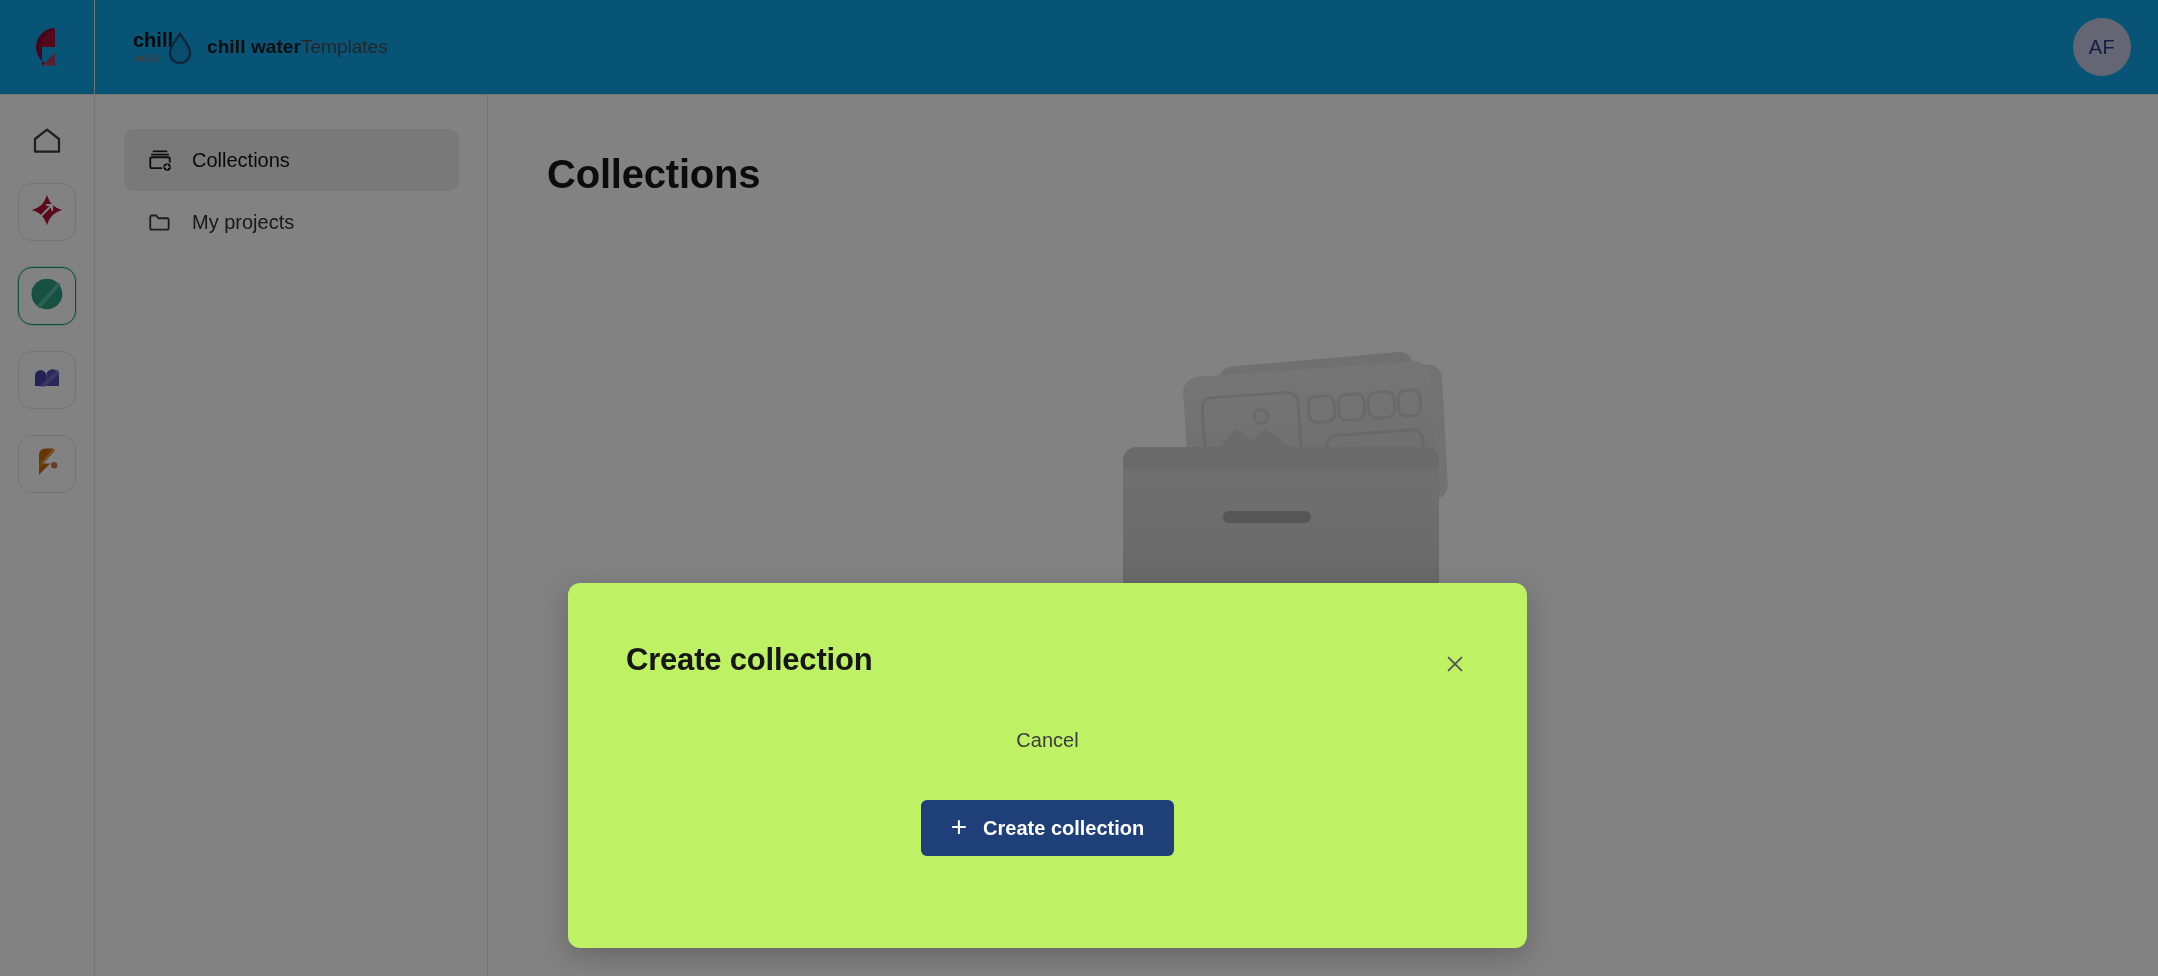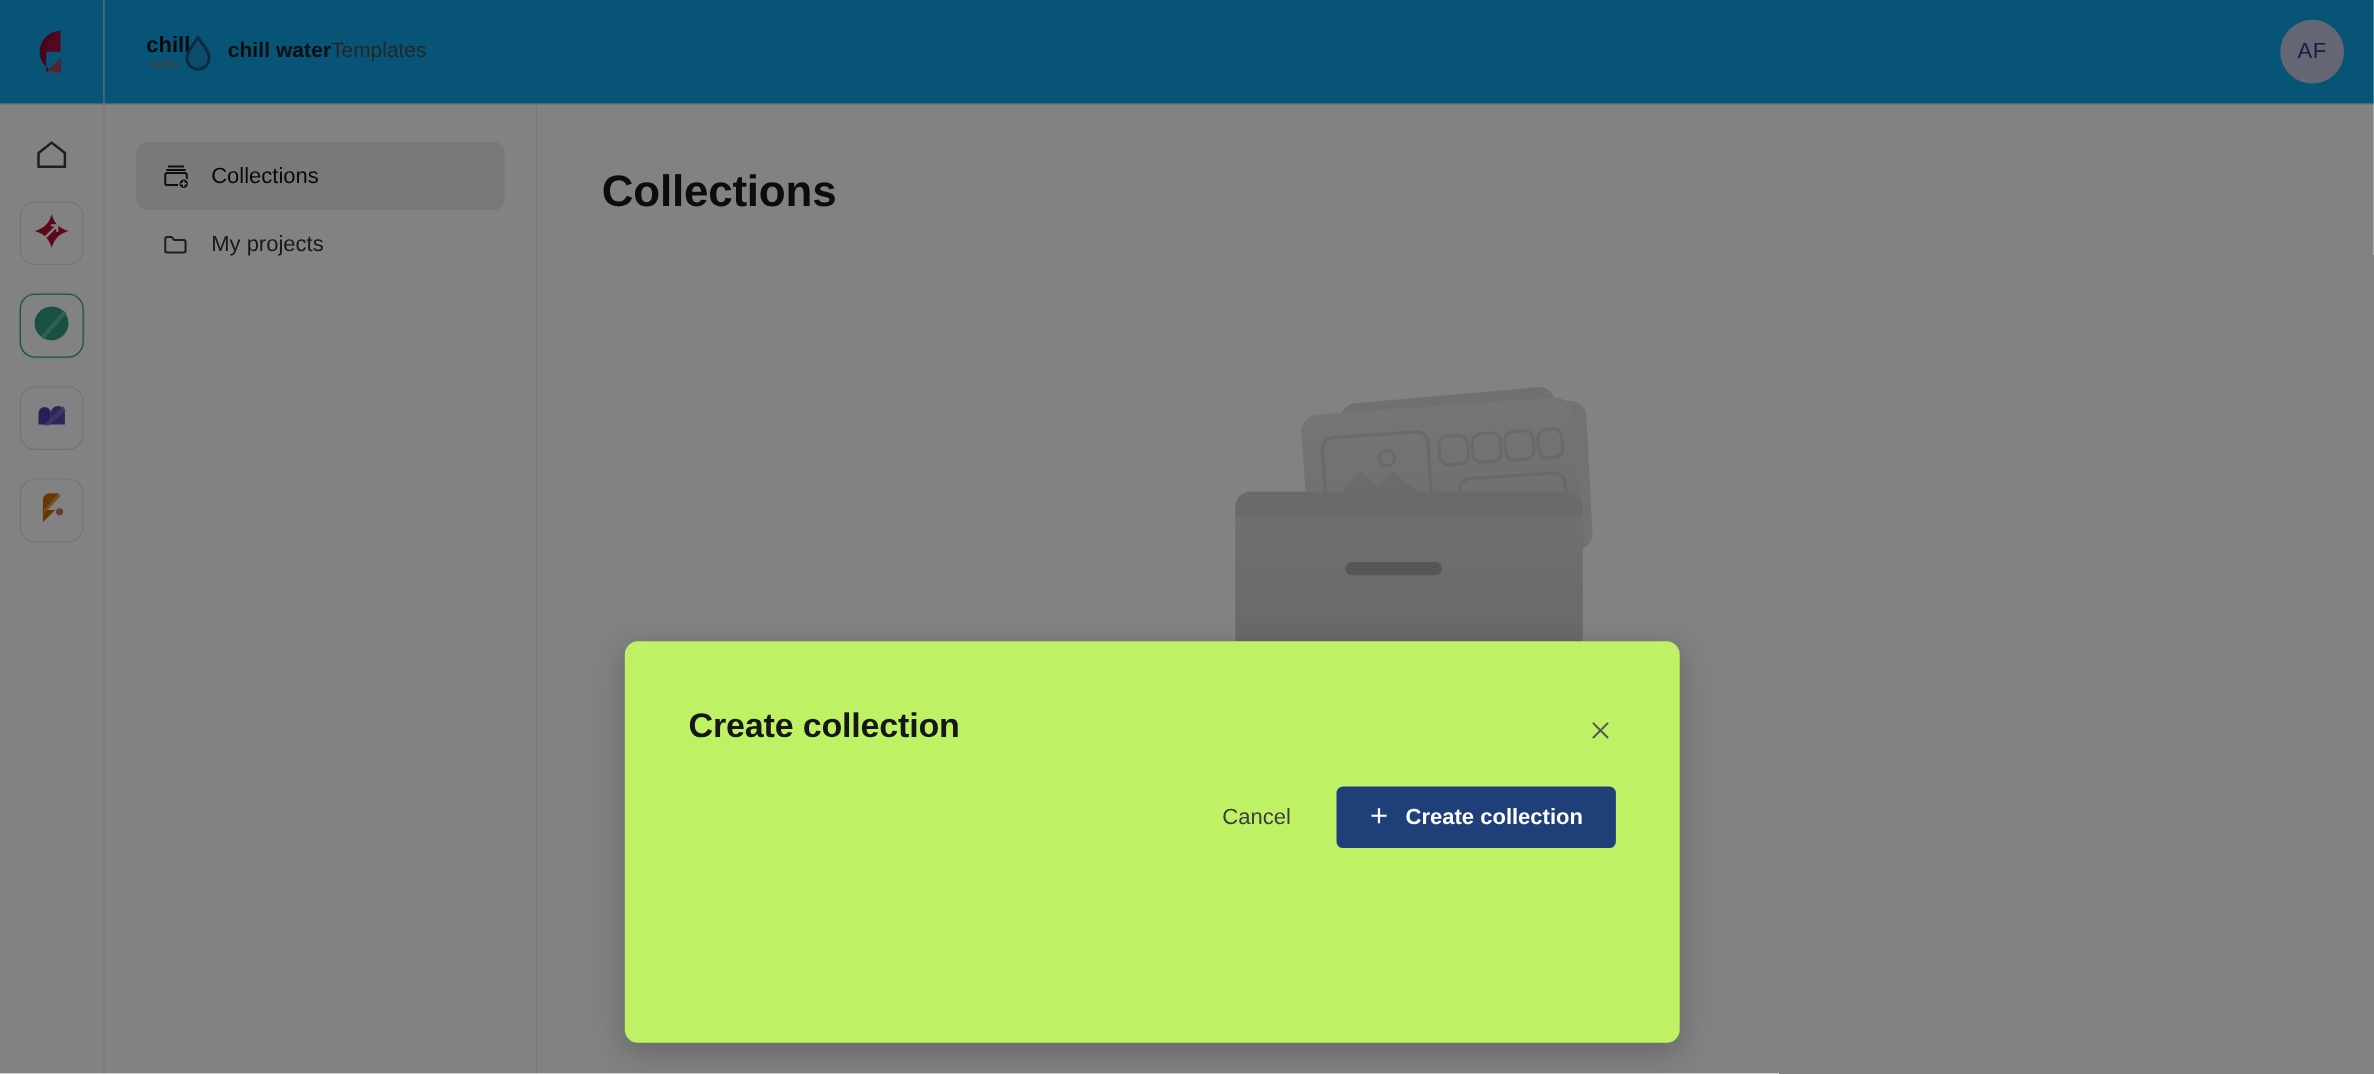--- a/index.html
+++ b/index.html
@@ -166,21 +166,22 @@
     padding: 0 19px;
     font-size: 19px; color: #1d1d1d;
     font-family: "Liberation Sans", sans-serif;
     outline: none;
   }
   .field-input::placeholder { color: #858585; font-style: italic; }
 
   .modal-actions {
     margin-top: 31px;
     display: flex; align-items: center; justify-content: flex-end;
-    gap: 18px;
+    gap: 34px;
+    flex-direction: column;
   }
   .btn-cancel {
     background: transparent; border: none;
     font-size: 20px; color: #3c3c3c;
     padding: 14px 24px; border-radius: 6px; cursor: pointer;
     font-family: "Liberation Sans", sans-serif;
   }
   .btn-primary {
     display: flex; align-items: center; gap: 16px;
     background: #1e3f78; color: #ffffff;

